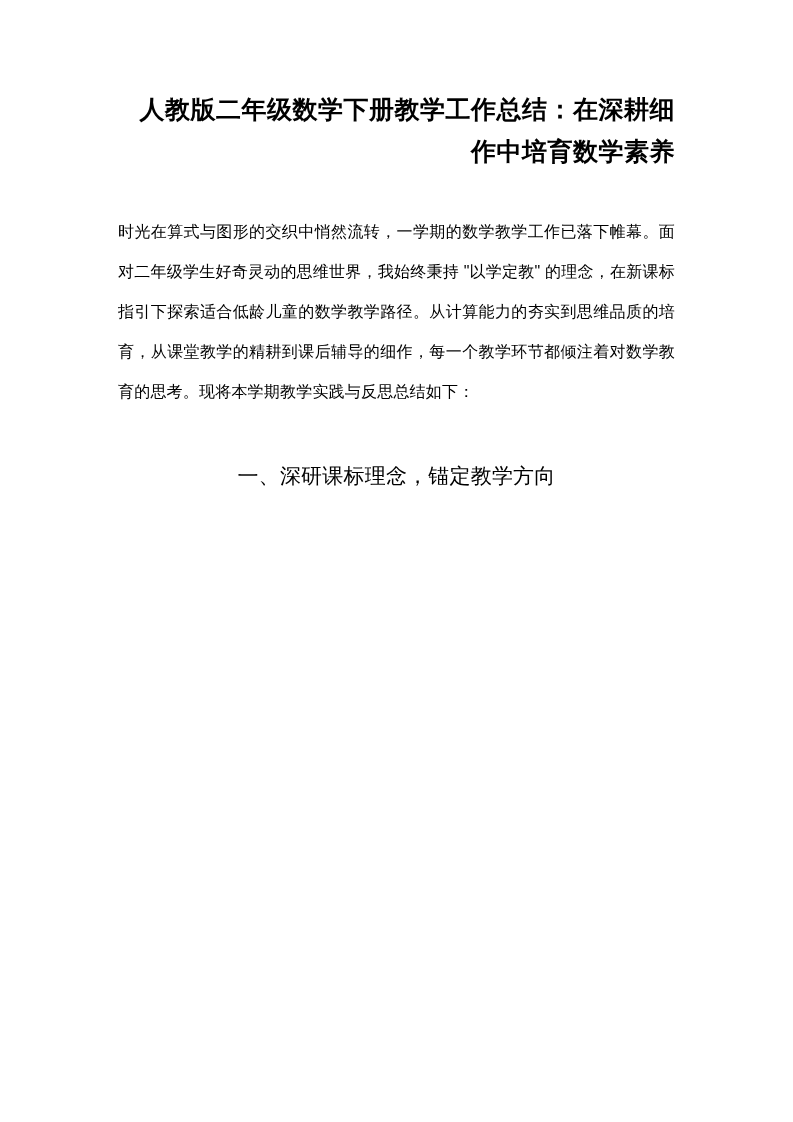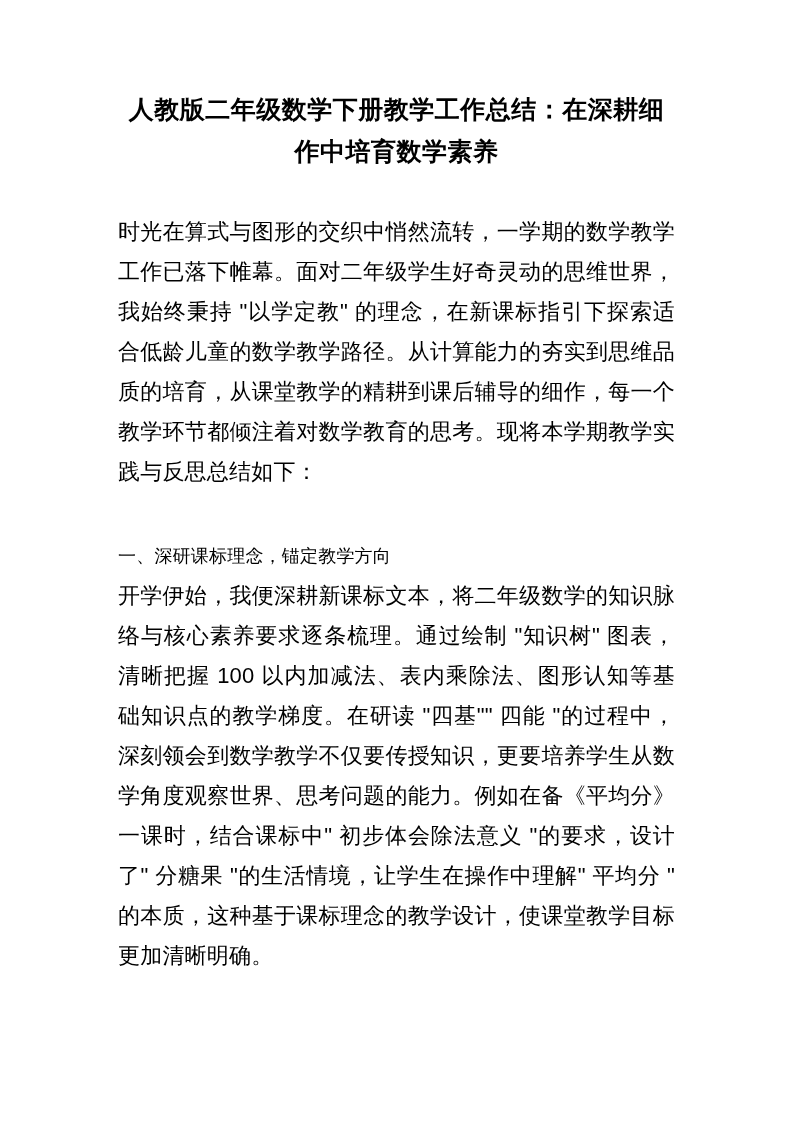--- a/index.html
+++ b/index.html
@@ -18,55 +18,55 @@
     box-sizing: border-box;
     width: 793px;
     height: 1122px;
     padding: 88px 118px 0 118px;
     background: #ffffff;
   }
   .doc-title {
     font-size: 25px;
     font-weight: bold;
     line-height: 42px;
-    text-align: center;
+    text-align: right;
     letter-spacing: 0.5px;
     margin: 0 0 40px 0;
     color: #000000;
   }
   .para {
-    font-size: 22px;
+    font-size: 16px;
     line-height: 40px;
     text-align: justify;
     text-justify: inter-ideograph;
     margin: 0 0 26px 0;
     color: #000000;
     letter-spacing: 0.2px;
   }
   .heading {
-    font-size: 18px;
+    font-size: 21px;
     line-height: 40px;
     margin: 0;
     color: #000000;
     letter-spacing: 0.2px;
+    text-align: center;
   }
   .spacer-sm { height: 18px; }
   .spacer-md { height: 34px; }
 </style>
 </head>
 <body>
 
 <div class="page">
 
   <h1 class="doc-title">人教版二年级数学下册教学工作总结：在深耕细作中培育数学素养</h1>
 
   <p class="para">时光在算式与图形的交织中悄然流转，一学期的数学教学工作已落下帷幕。面对二年级学生好奇灵动的思维世界，我始终秉持 "以学定教" 的理念，在新课标指引下探索适合低龄儿童的数学教学路径。从计算能力的夯实到思维品质的培育，从课堂教学的精耕到课后辅导的细作，每一个教学环节都倾注着对数学教育的思考。现将本学期教学实践与反思总结如下：</p>
 
   <div class="spacer-sm"></div>
 
   <p class="heading">一、深研课标理念，锚定教学方向</p>
 
-  <p class="para">开学伊始，我便深耕新课标文本，将二年级数学的知识脉络与核心素养要求逐条梳理。通过绘制 "知识树" 图表，清晰把握 100 以内加减法、表内乘除法、图形认知等基础知识点的教学梯度。在研读 "四基"" 四能 "的过程中，深刻领会到数学教学不仅要传授知识，更要培养学生从数学角度观察世界、思考问题的能力。例如在备《平均分》一课时，结合课标中" 初步体会除法意义 "的要求，设计了" 分糖果 "的生活情境，让学生在操作中理解" 平均分 " 的本质，这种基于课标理念的教学设计，使课堂教学目标更加清晰明确。</p>
 
   <div class="spacer-md"></div>
 
 
 </div>
 
 </body></html>

